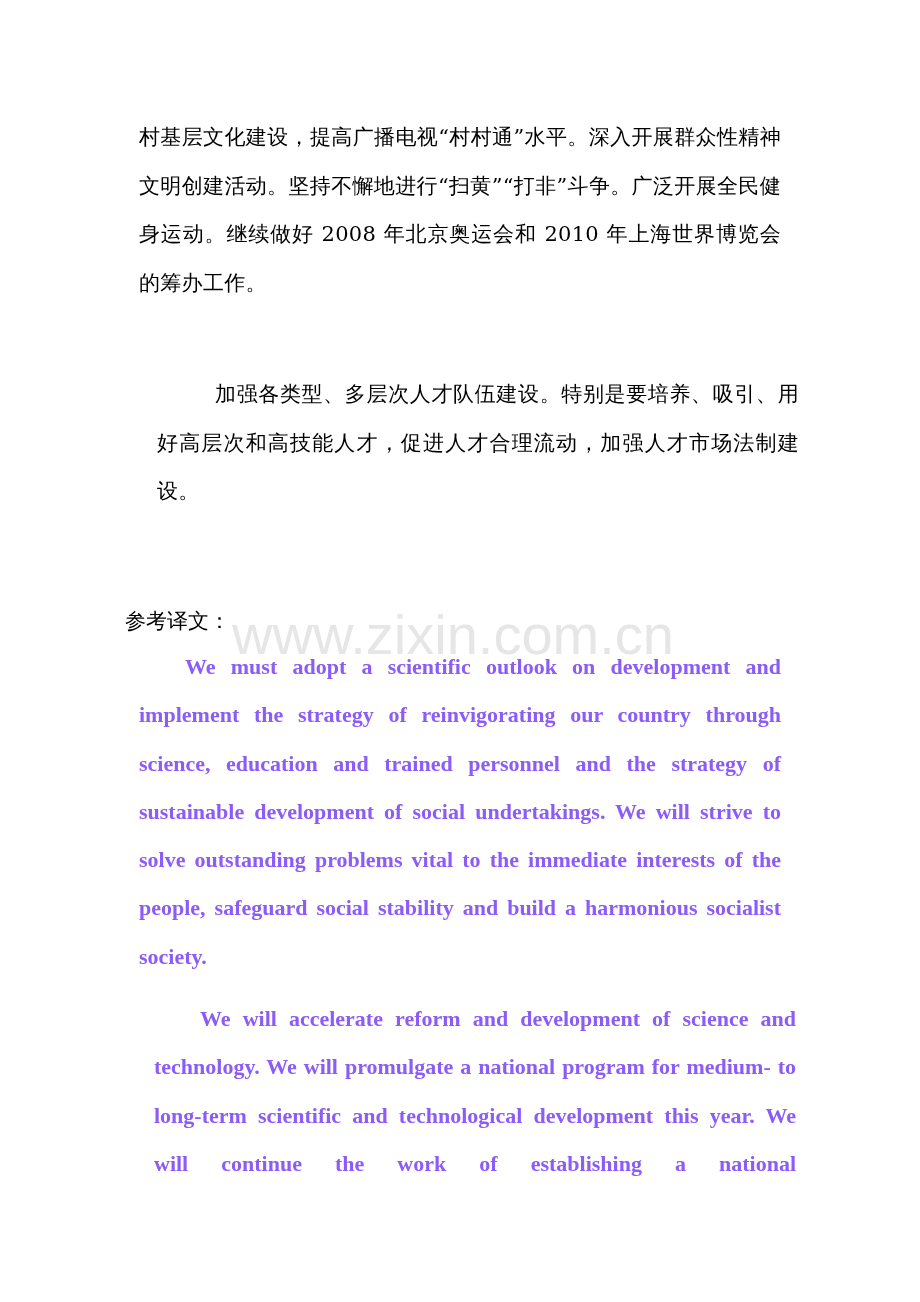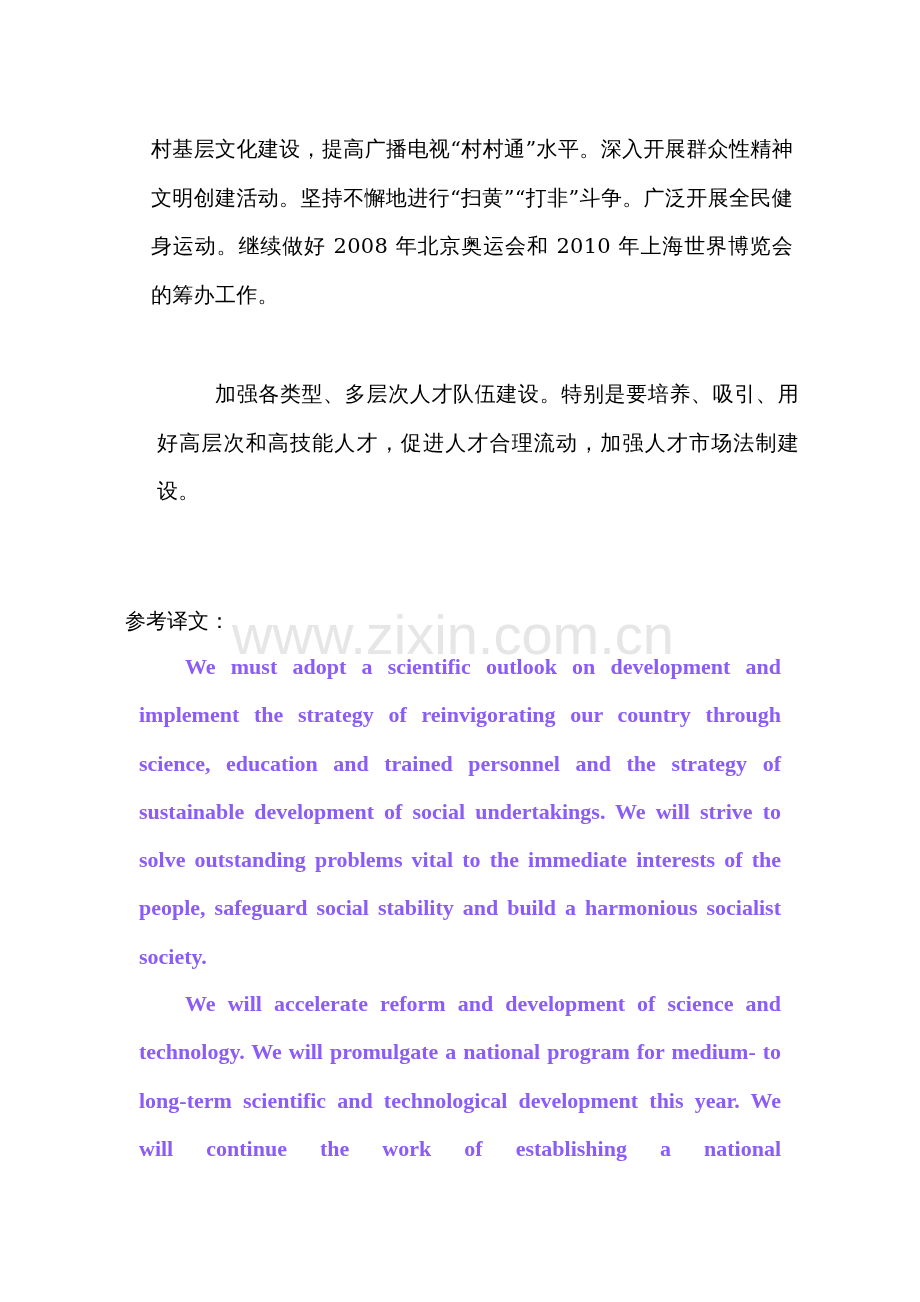--- a/index.html
+++ b/index.html
@@ -30,20 +30,20 @@
       pointer-events: none; z-index: 0;
     }
     .zh, .en, .label { z-index: 1; }
   </style>
 </head>
 <body>
 
 <div class="page">
   <div class="watermark">www.zixin.com.cn</div>
 
-  <p class="zh zh-p1" style="margin:12px;">村基层文化建设，提高广播电视“村村通”水平。深入开展群众性精神文明创建活动。坚持不懈地进行“扫黄”“打非”斗争。广泛开展全民健身运动。继续做好 2008 年北京奥运会和 2010 年上海世界博览会的筹办工作。</p>
+  <p class="zh zh-p1" style="margin:0;">村基层文化建设，提高广播电视“村村通”水平。深入开展群众性精神文明创建活动。坚持不懈地进行“扫黄”“打非”斗争。广泛开展全民健身运动。继续做好 2008 年北京奥运会和 2010 年上海世界博览会的筹办工作。</p>
   <p class="zh zh-p2" style="margin:18px;">加强各类型、多层次人才队伍建设。特别是要培养、吸引、用好高层次和高技能人才，促进人才合理流动，加强人才市场法制建设。</p>
 
   <div class="label">参考译文：</div>
 
   <p class="en en-p1" style="margin:0;">We must adopt a scientific outlook on development and implement the strategy of reinvigorating our country through science, education and trained personnel and the strategy of sustainable development of social undertakings. We will strive to solve outstanding problems vital to the immediate interests of the people, safeguard social stability and build a harmonious socialist society.</p>
-  <p class="en en-p2" style="margin:0; text-align-last: justify;">We will accelerate reform and development of science and technology. We will promulgate a national program for medium- to long-term scientific and technological development this year. We will continue the work of establishing a national</p>
+  <p class="en en-p2" style="margin:15px; text-align-last: justify;">We will accelerate reform and development of science and technology. We will promulgate a national program for medium- to long-term scientific and technological development this year. We will continue the work of establishing a national</p>
 </div>
 
 </body></html>

